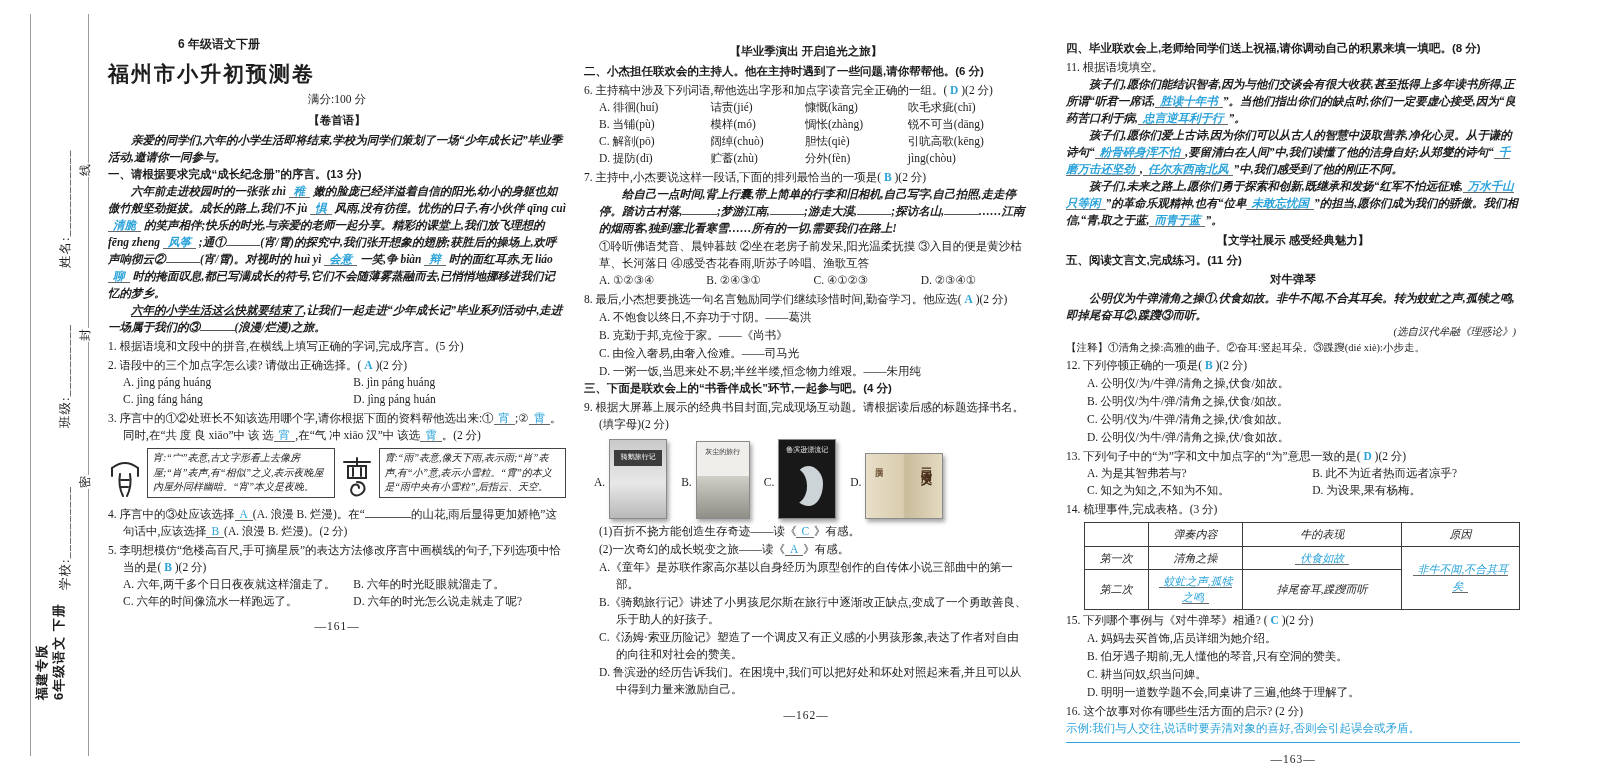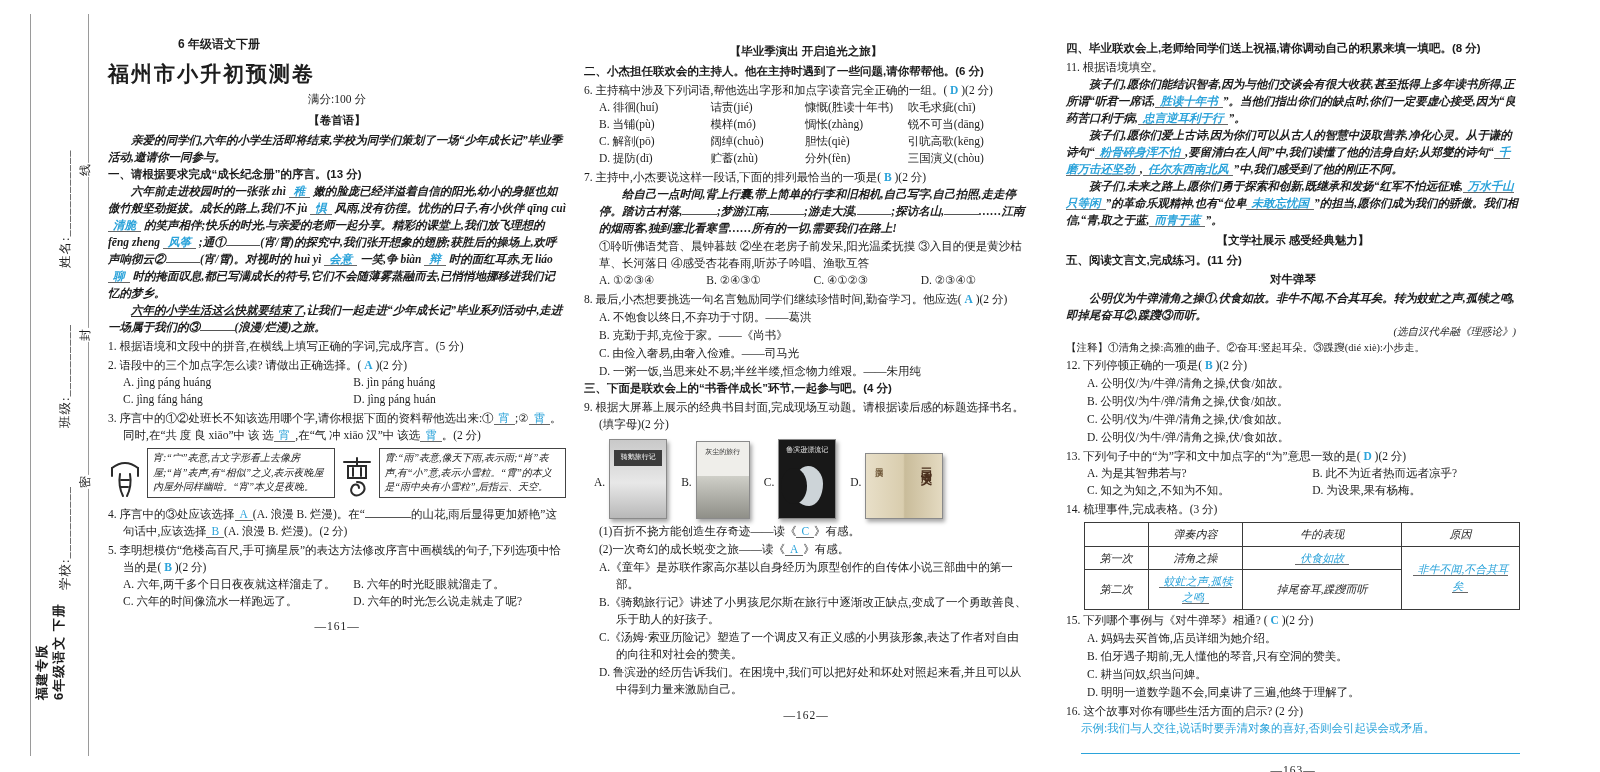--- a/index.html
+++ b/index.html
@@ -52,21 +52,21 @@
   .cov-c .moon:after{content:"";position:absolute;left:-12px;top:2px;width:26px;height:36px;background:#181818;border-radius:50%;}
   .cov-d{width:76px;height:64px;background:linear-gradient(90deg,#e8dfc8,#d9cdae 49%,#c9bc9a 51%,#e4dac1);}
   .cov-d .vt{position:absolute;right:8px;top:5px;writing-mode:vertical-rl;font-size:11px;font-weight:700;color:#4a2f1d;letter-spacing:2px;}
   .cov-d .vt2{position:absolute;left:6px;top:8px;writing-mode:vertical-rl;font-size:8px;color:#6b5334;}
   .booklabel{margin-bottom:28px;}
   .tbl{border-collapse:collapse;margin:4px 0 2px 18px;font-style:italic;}
   .tbl th,.tbl td{border:1px solid #3a3a3a;font-weight:400;text-align:center;padding:3px 6px;font-size:11px;}
   .tbl .c0{width:52px;}.tbl .c1{width:84px;}.tbl .c2{width:150px;}.tbl .c3{width:108px;}
   .src{text-align:right;font-size:10.5px;margin-right:4px;}
   .notes{font-size:10.5px;}
-  .ansline{color:#2ba3da;border-bottom:1px solid #2ba3da;margin-left:15px;padding-bottom:16px;}
+  .ansline{color:#2ba3da;border-bottom:1px solid #2ba3da;padding-bottom:5px;}
   .littitle{text-align:center;font-weight:700;margin:2px 0;}
   svg.seal path{stroke:#2a2a2a;stroke-width:2;fill:none;stroke-linecap:round;}
 </style>
 </head>
 <body>
 
 <div class="canvas">
 
   <div>
     <div class="vline" style="left:30px"></div>
@@ -133,40 +133,40 @@
     <div class="pageno">—161—</div>
   </div>
 
   <div class="page p2">
     <div class="h hei center">【毕业季演出  开启追光之旅】</div>
     <div class="hei">二、小杰担任联欢会的主持人。他在主持时遇到了一些问题,请你帮帮他。(6 分)</div>
     <div class="q">6. 主持稿中涉及下列词语,帮他选出字形和加点字读音完全正确的一组。( <span class="b">D</span> )(2 分)</div>
     <div class="grid4">
       <span>A. 徘徊(huí)</span>
       <span>诘责(jié)</span>
-      <span>慷慨(胜读十年书)</span>
+      <span>慷慨(kāng)</span>
       <span>吹毛求疵(chī)</span>
     </div>
     <div class="grid4">
       <span>B. 当铺(pù)</span>
       <span>模样(mó)</span>
       <span>惆怅(zhàng)</span>
       <span>锐不可当(dāng)</span>
     </div>
     <div class="grid4">
       <span>C. 解剖(pō)</span>
       <span>阔绰(chuò)</span>
       <span>胆怯(qiè)</span>
       <span>引吭高歌(kēng)</span>
     </div>
     <div class="grid4">
       <span>D. 提防(dī)</span>
       <span>贮蓄(zhù)</span>
       <span>分外(fèn)</span>
-      <span>三国演义(chòu)</span>
+      <span>jìng(chòu)</span>
     </div>
     <div class="q">7. 主持中,小杰要说这样一段话,下面的排列最恰当的一项是( <span class="b">B</span> )(2 分)</div>
     <div class="kai indent" style="padding-left:15px">给自己一点时间,背上行囊,带上简单的行李和旧相机,自己写字,自己拍照,走走停停。踏访古村落,<span class="u" style="width: 3em;"></span>;梦游江南,<span class="u" style="width: 3em;"></span>;游走大漠,<span class="u" style="width: 3em;"></span>;探访名山,<span class="u" style="width: 3em;"></span>……江南的烟雨客,独到塞北看寒雪……所有的一切,需要我们在路上!</div>
     <div class="opt">①聆听佛语梵音、晨钟暮鼓  ②坐在老房子前发呆,阳光温柔抚摸  ③入目的便是黄沙枯草、长河落日  ④感受杏花春雨,听苏子吟唱、渔歌互答</div>
     <div class="gridq7">
       <span>A. ①②③④</span>
       <span>B. ②④③①</span>
       <span>C. ④①②③</span>
       <span>D. ②③④①</span>
     </div>

